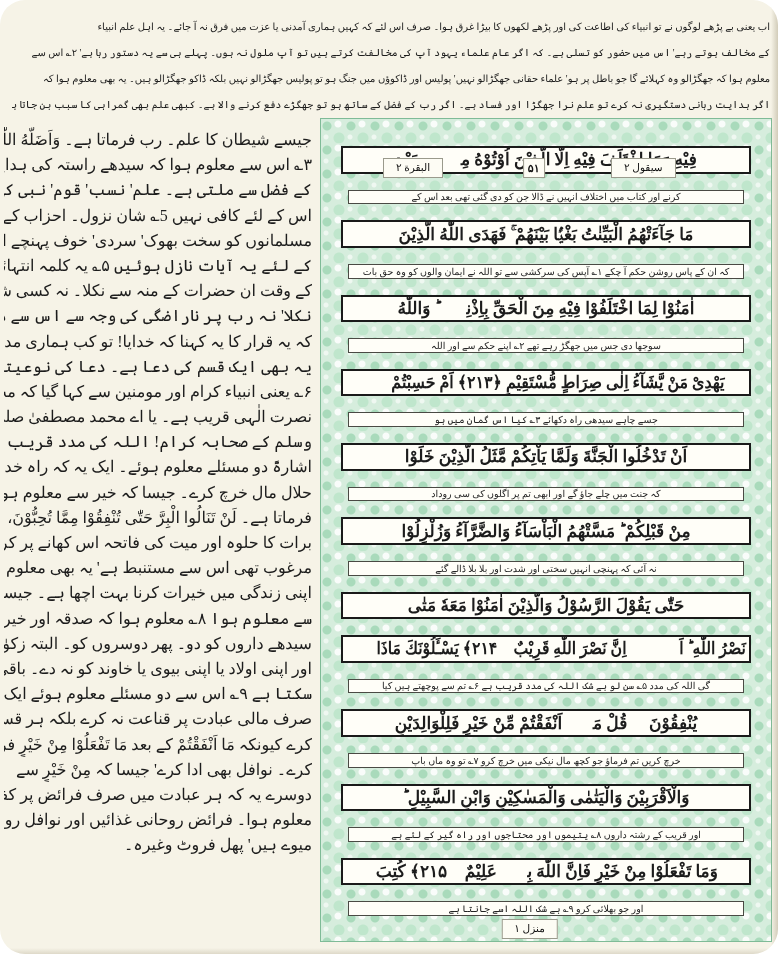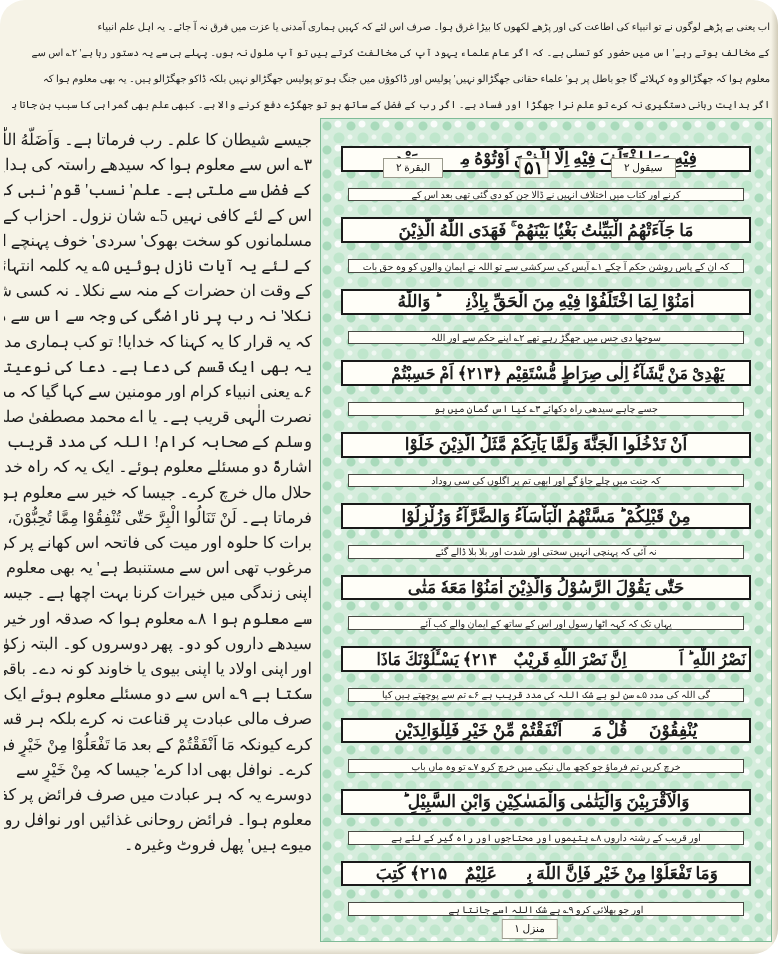--- a/index.html
+++ b/index.html
@@ -46,21 +46,21 @@
   }
   .frame-band{position:absolute;left:20px;right:20px;height:20px;}
   .frame-band.top{top:3px;margin-top:36px;}
   .frame-band.bottom{bottom:2px;}
   .hbox{
     position:absolute;top:0;background:#fdfcf4;border:1px solid #9a9a8c;
     font-size:10.5px;line-height:18px;height:18px;padding:0 12px;color:#111;
     white-space:nowrap;
   }
   .hbox.surah{left:42px;}
-  .hbox.pageno{left:47%;transform:translateX(-50%);font-size:18px;font-weight:bold;padding:0 4px;text-align:right;}
+  .hbox.pageno{left:47%;transform:translateX(-50%);font-size:11px;font-weight:bold;padding:0 4px;text-align:right;}
   .hbox.juz{left:270px;}
   .hbox.manzil{left:46%;transform:translateX(-50%);}
 
   .content-box{display:flex;flex-direction:column;height:100%;gap:16px;}
   .ayah-row{
     flex:1.85;background:#fffef8;border:2px solid #1a1a1a;
     display:flex;align-items:center;justify-content:center;
     overflow:hidden;padding:0 4px;min-height:0;
   }
   .ayah-row .fit{
@@ -159,23 +159,20 @@
         </div>
       <div class="ayah-row">
           <span class="fit">مِنْ قَبْلِكُمْ ؕ مَسَّتْهُمُ الْبَاْسَآءُ وَالضَّرَّآءُ وَزُلْزِلُوْا</span>
         </div>
       <div class="trans-row">
           <span class="fit">نہ آئی کہ پہنچی انہیں سختی اور شدت اور بلا بلا ڈالے گئے</span>
         </div>
       <div class="ayah-row">
           <span class="fit">حَتّٰی یَقُوْلَ الرَّسُوْلُ وَالَّذِیْنَ اٰمَنُوْا مَعَهٗ مَتٰی</span>
         </div>
-      <div class="trans-row">
-          <span class="fit">یہاں تک کہ کہہ اٹھا رسول اور اس کے ساتھ کے ایمان والے کب آئے</span>
-        </div>
       <div class="ayah-row">
           <span class="fit" style="transform: scaleX(0.923788); transform-origin: right center;">نَصْرُ اللّٰهِ ؕ اَلَاۤ اِنَّ نَصْرَ اللّٰهِ قَرِیْبٌ ﴿۲۱۴﴾ یَسْـَٔلُوْنَكَ مَاذَا</span>
         </div>
       <div class="trans-row">
           <span class="fit">گی اللہ کی مدد ۵؎ سن لو بے شک اللہ کی مدد قریب ہے ۶؎ تم سے پوچھتے ہیں کیا</span>
         </div>
       <div class="ayah-row">
           <span class="fit">یُنْفِقُوْنَ ۥ قُلْ مَاۤ اَنْفَقْتُمْ مِّنْ خَیْرٍ فَلِلْوَالِدَیْنِ</span>
         </div>
       <div class="trans-row">

